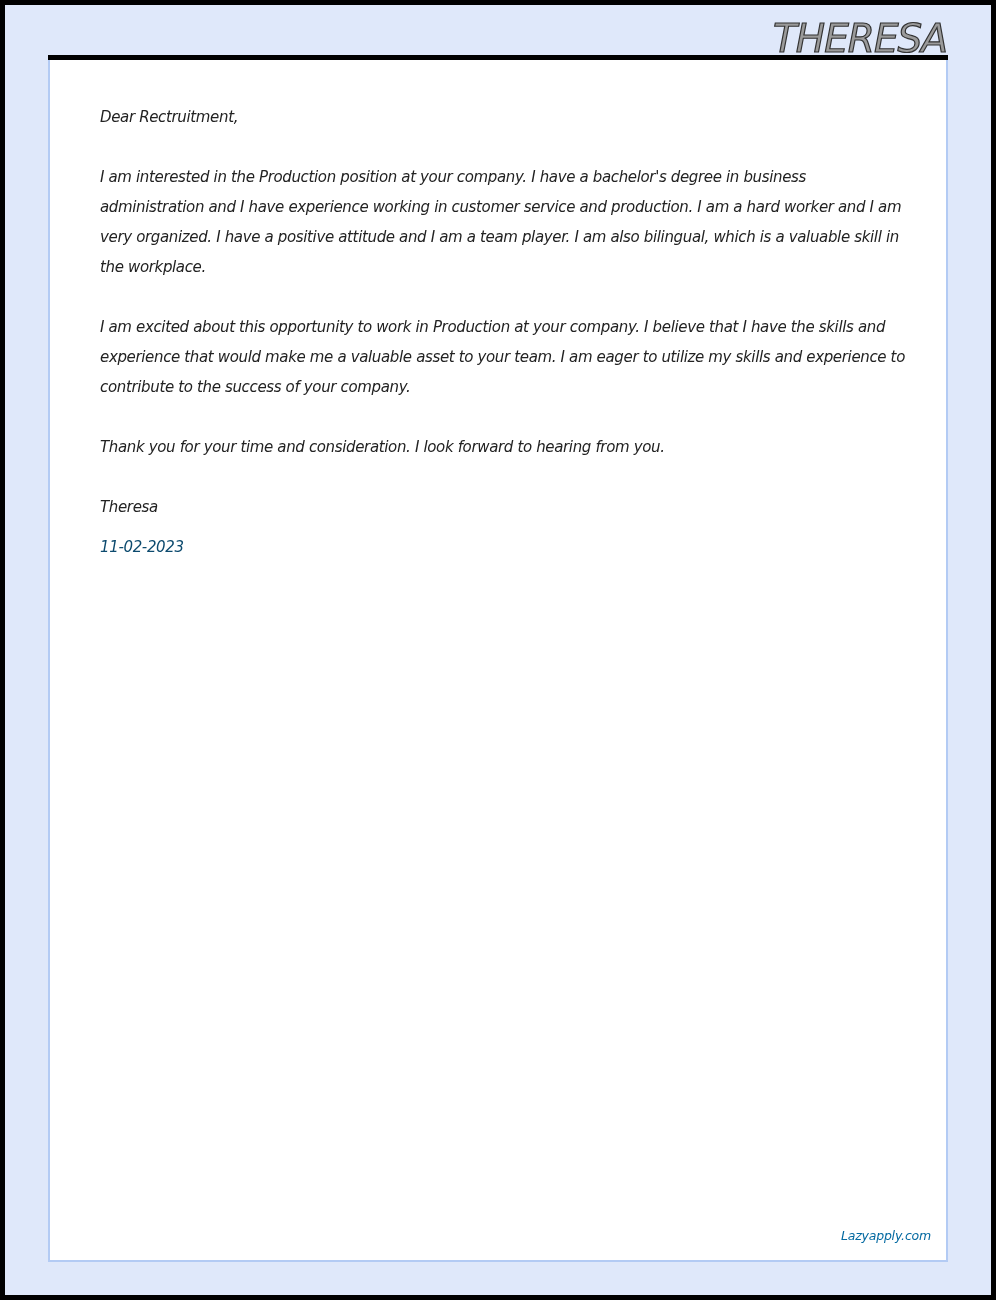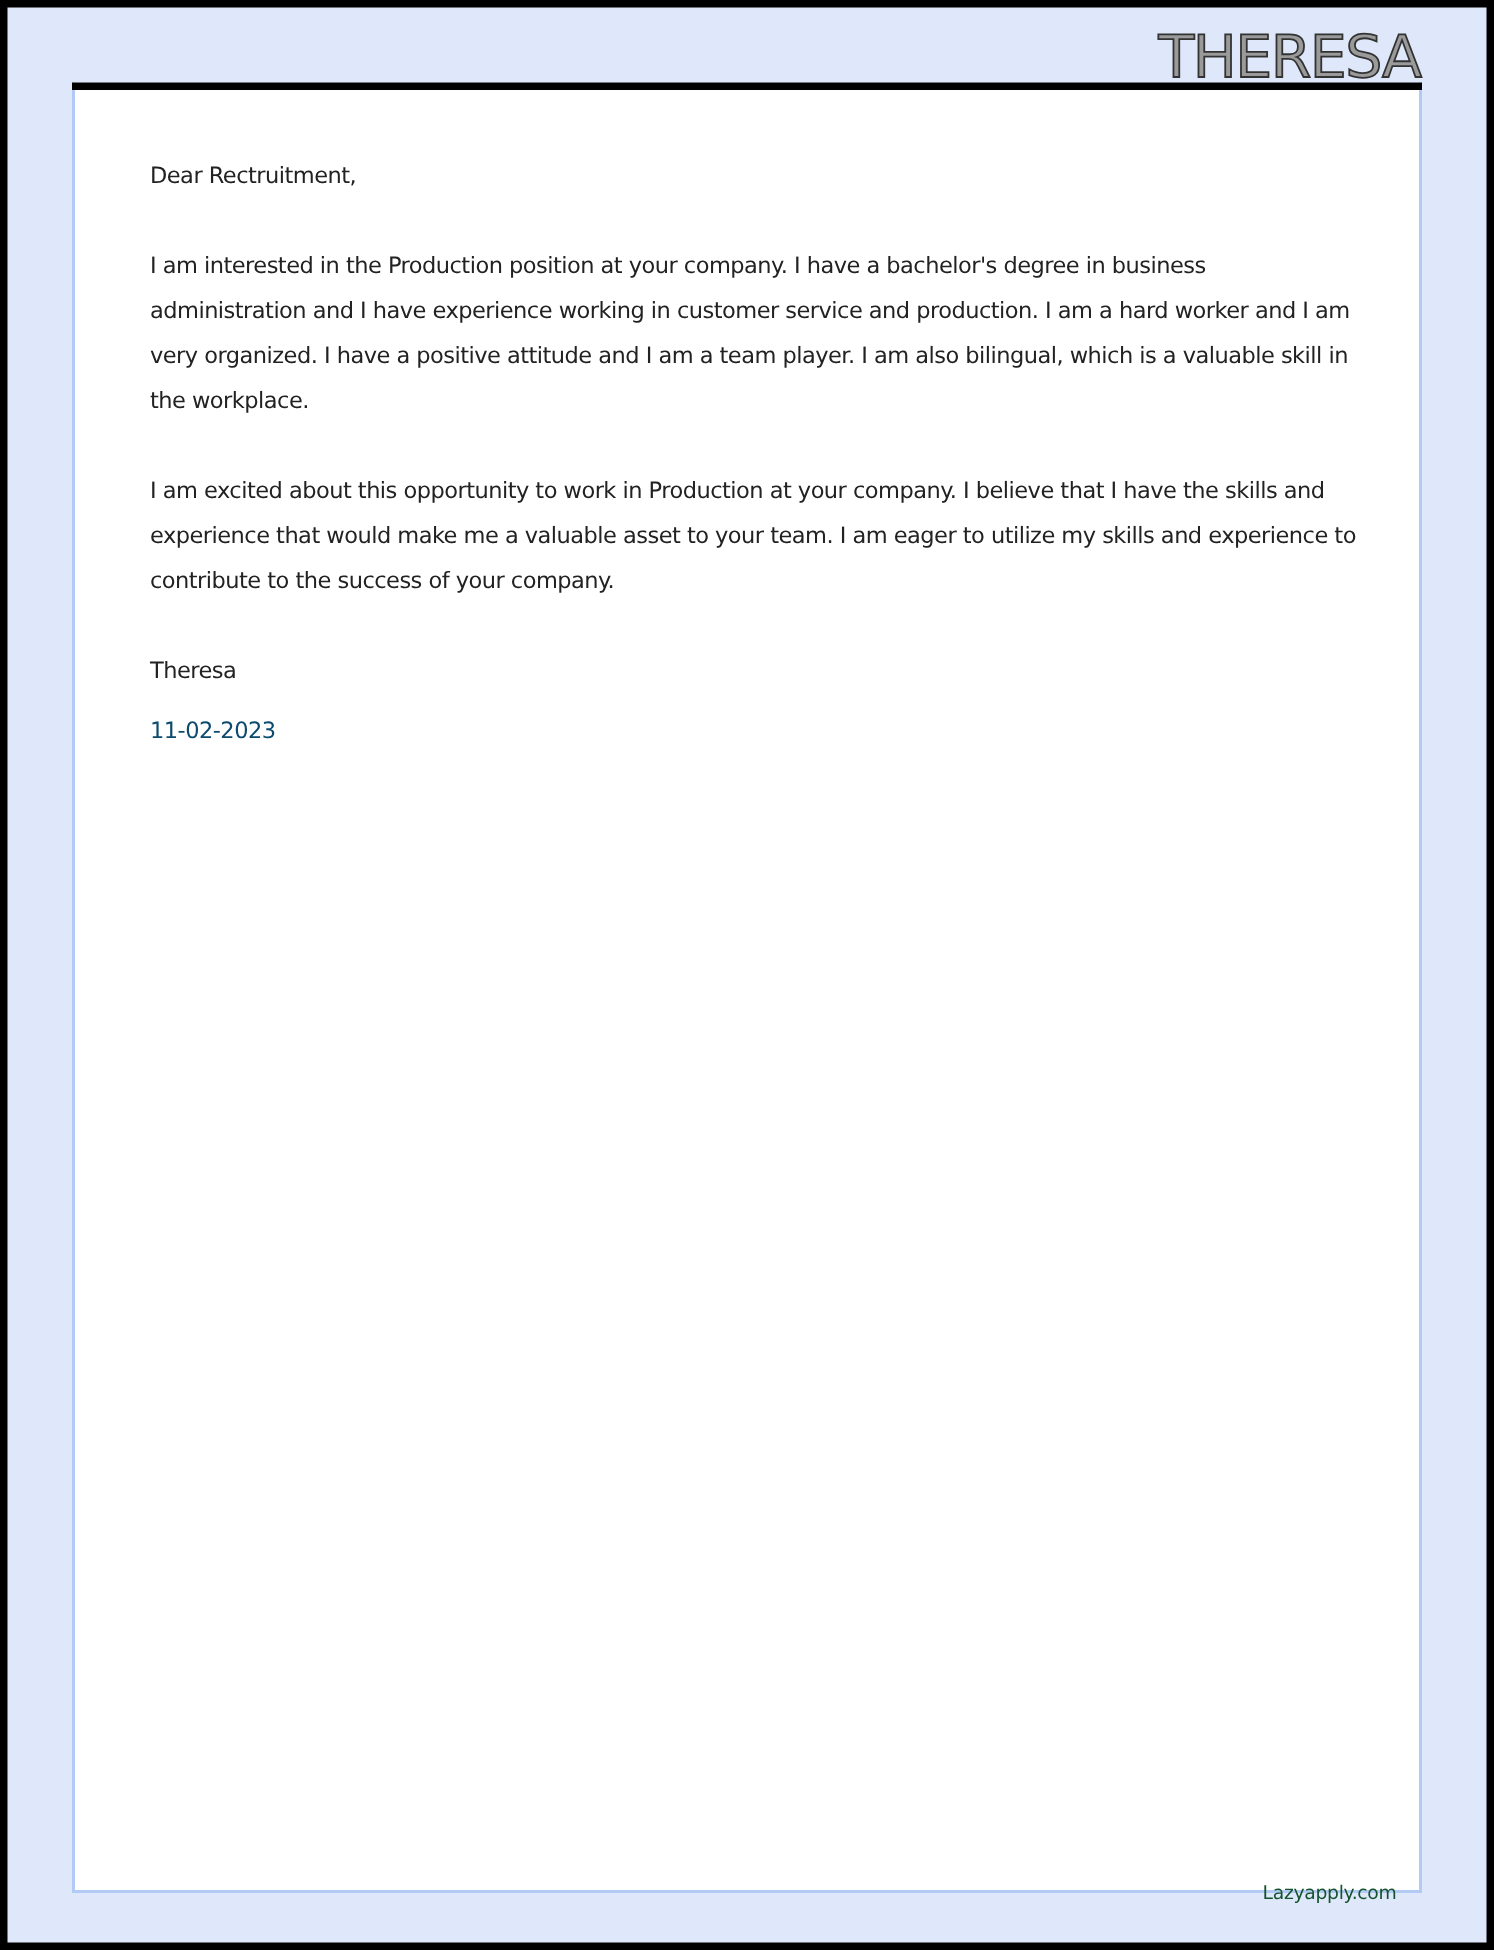--- a/index.html
+++ b/index.html
@@ -1,15 +1,15 @@
 <!DOCTYPE html>
 <html><head>
   <meta charset="utf-8">
   <style>
-    * { box-sizing: border-box; margin: 0; padding: 0; }
+    * { box-sizing: border-box; margin: 0; padding: 0; font-style: italic; }
     html, body { width: 996px; height: 1300px; background: #000; overflow: hidden; }
     .frame {
       position: absolute; left: 5px; top: 5px; width: 986px; height: 1290px;
       background: #dfe8fa;
     }
     .header-name {
       position: absolute; right: 44px; top: 14px;
       font-family: "DejaVu Sans", sans-serif;
       font-size: 39px; font-weight: 400; letter-spacing: -1px;
       color: #9a9a9a;
@@ -30,37 +30,38 @@
     .letter {
       position: absolute; left: 95px; top: 97px; width: 805px;
       font-family: "DejaVu Sans", sans-serif;
       font-size: 15px; line-height: 30px; color: #222;
       letter-spacing: -0.35px;
     }
     .letter p { margin-bottom: 30px; }
     .letter .closing { margin-bottom: 10px; }
     .letter .date { color: #0c4a6e; }
     .footer-brand {
-      position: absolute; right: 60px; bottom: 26px;
+      position: absolute; right: 60px; bottom: 52px;
       font-family: "DejaVu Sans", sans-serif;
-      font-size: 12.5px; color: #14532d; letter-spacing: -0.2px;
+      font-size: 12.5px; color: #0369a1; letter-spacing: -0.2px;
     }
   </style>
 </head>
 <body>
 
 <div class="frame">
   <div class="header-name">THERESA</div>
   <div class="page"></div>
   <div class="top-bar"></div>
 
   <div class="letter">
     <p>Dear Rectruitment,</p>
     <p>I am interested in the Production position at your company. I have a bachelor's degree in business administration and I have experience working in customer service and production. I am a hard worker and I am very organized. I have a positive attitude and I am a team player. I am also bilingual, which is a valuable skill in the workplace.</p>
     <p>I am excited about this opportunity to work in Production at your company. I believe that I have the skills and experience that would make me a valuable asset to your team. I am eager to utilize my skills and experience to contribute to the success of your company.</p>
+    <p>Thank you for your time and consideration. I look forward to hearing from you.</p>
     <div class="closing">
       <div>Theresa</div>
     </div>
     <div class="date">11-02-2023</div>
   </div>
 
   <div class="footer-brand">Lazyapply.com</div>
 </div>
 
 </body></html>

